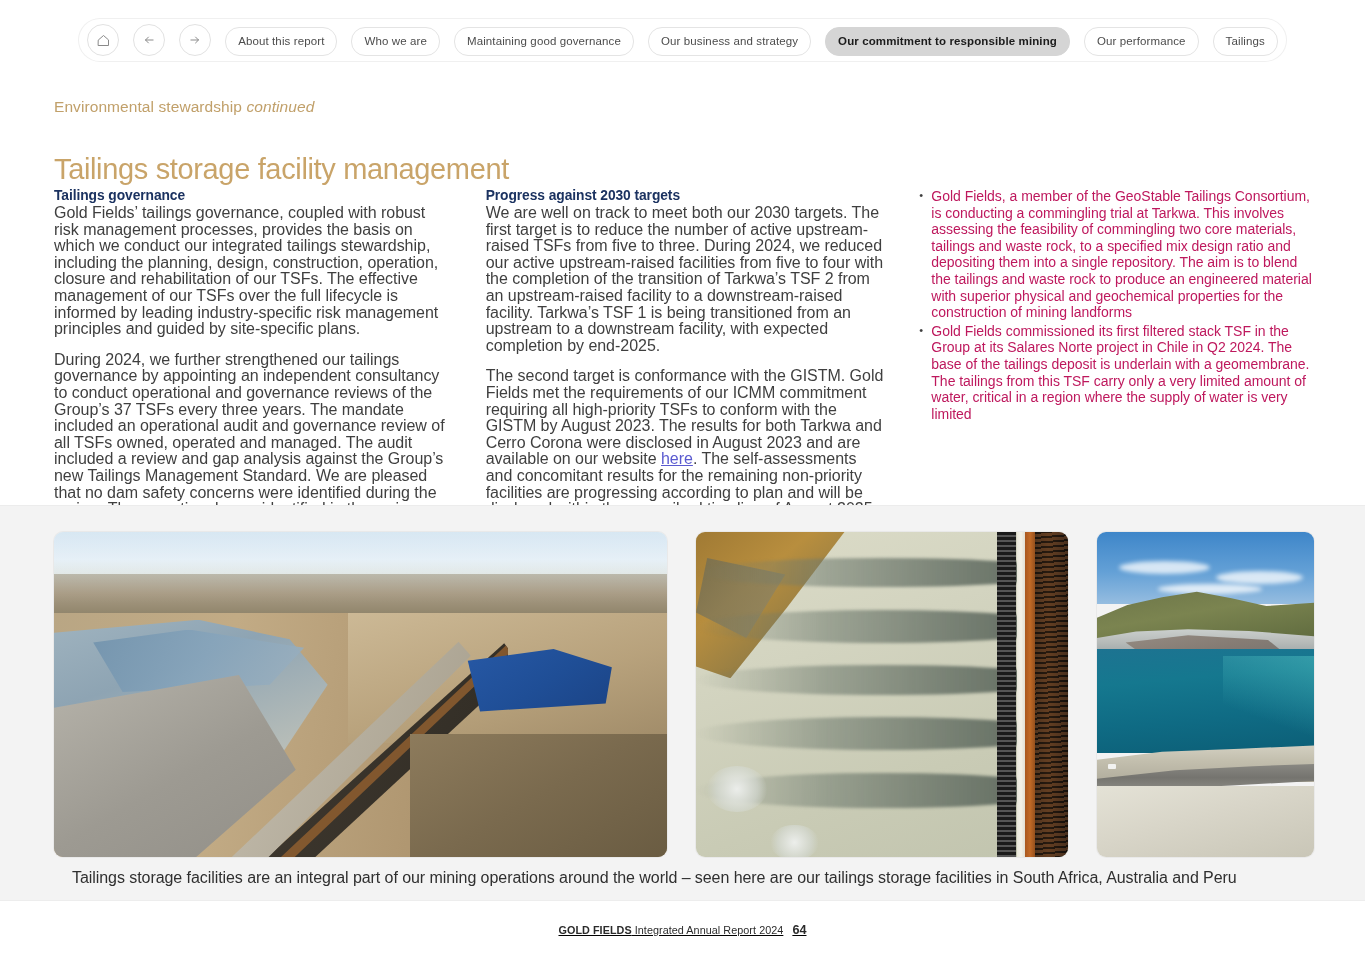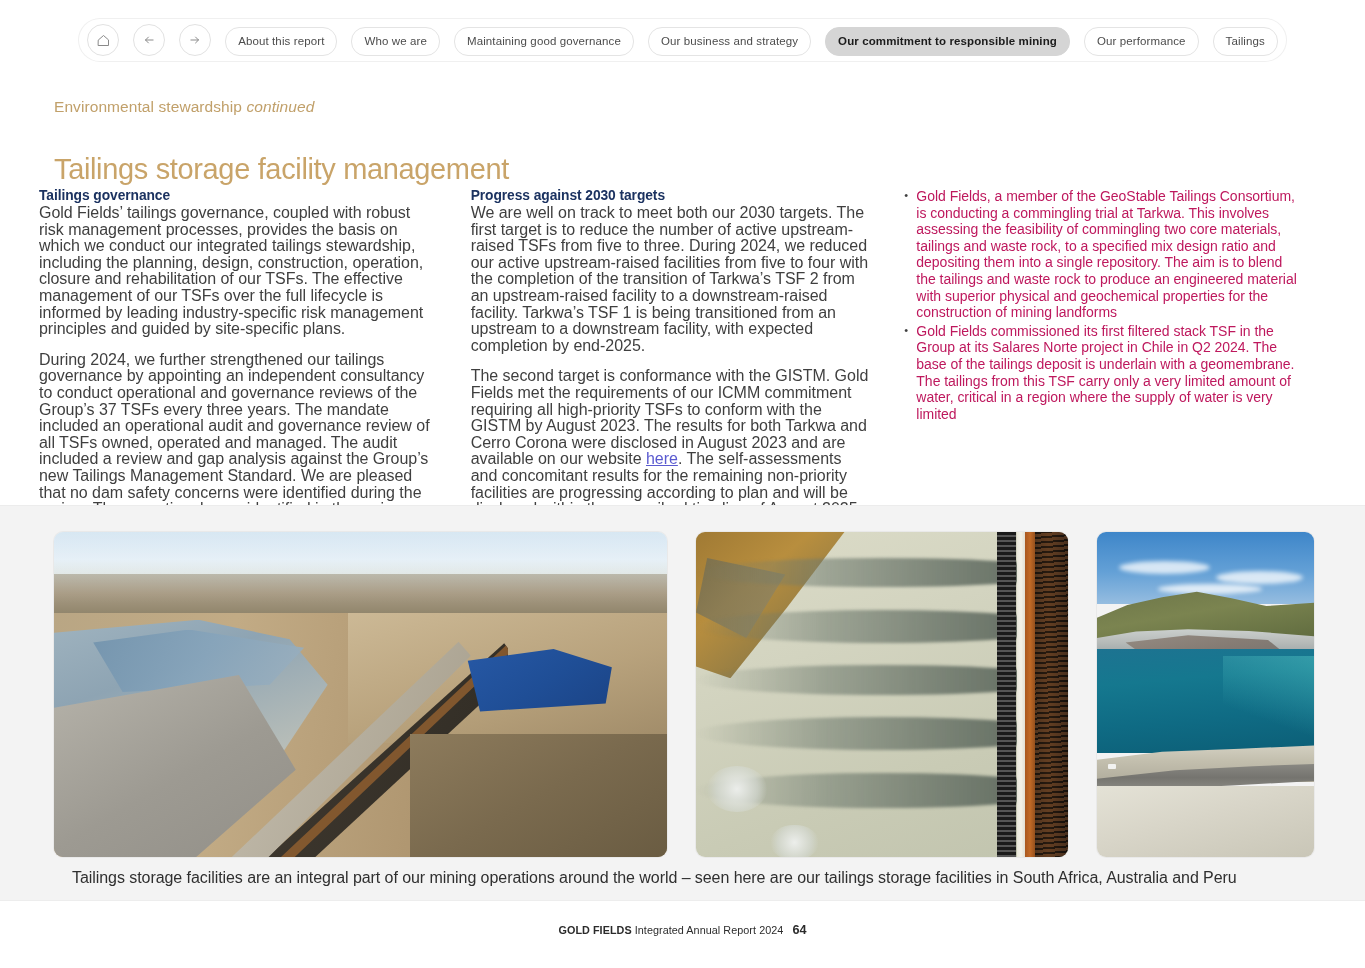--- a/index.html
+++ b/index.html
@@ -85,21 +85,21 @@
     font-size: 29px;
     color: #c9a469;
     font-weight: normal;
     letter-spacing: -0.012em;
     margin: 0;
   }
 
   
   .columns {
     position: absolute;
-    left: 39px;
+    left: 54px;
     top: 188px;
     width: 1262px;
     display: flex;
     gap: 33px;
   }
   .col { width: 399px; }
   .col-head {
     font-size: 13.8px;
     font-weight: bold;
     color: #1b3260;
@@ -348,20 +348,21 @@
     position: absolute;
     left: 0;
     top: 900px;
     width: 1365px;
     height: 68px;
     background: #ffffff;
     border-top: 1px solid #ededed;
     display: flex;
     align-items: flex-start;
     justify-content: center;
+    text-decoration: underline;
   }
   .footer-inner {
     margin-top: 22px;
     font-size: 10.8px;
     color: #2b2b2b;
     letter-spacing: 0.005em;
   }
   .footer-inner .brand { font-weight: bold; }
   .footer-inner .pageno {
     font-weight: bold;

